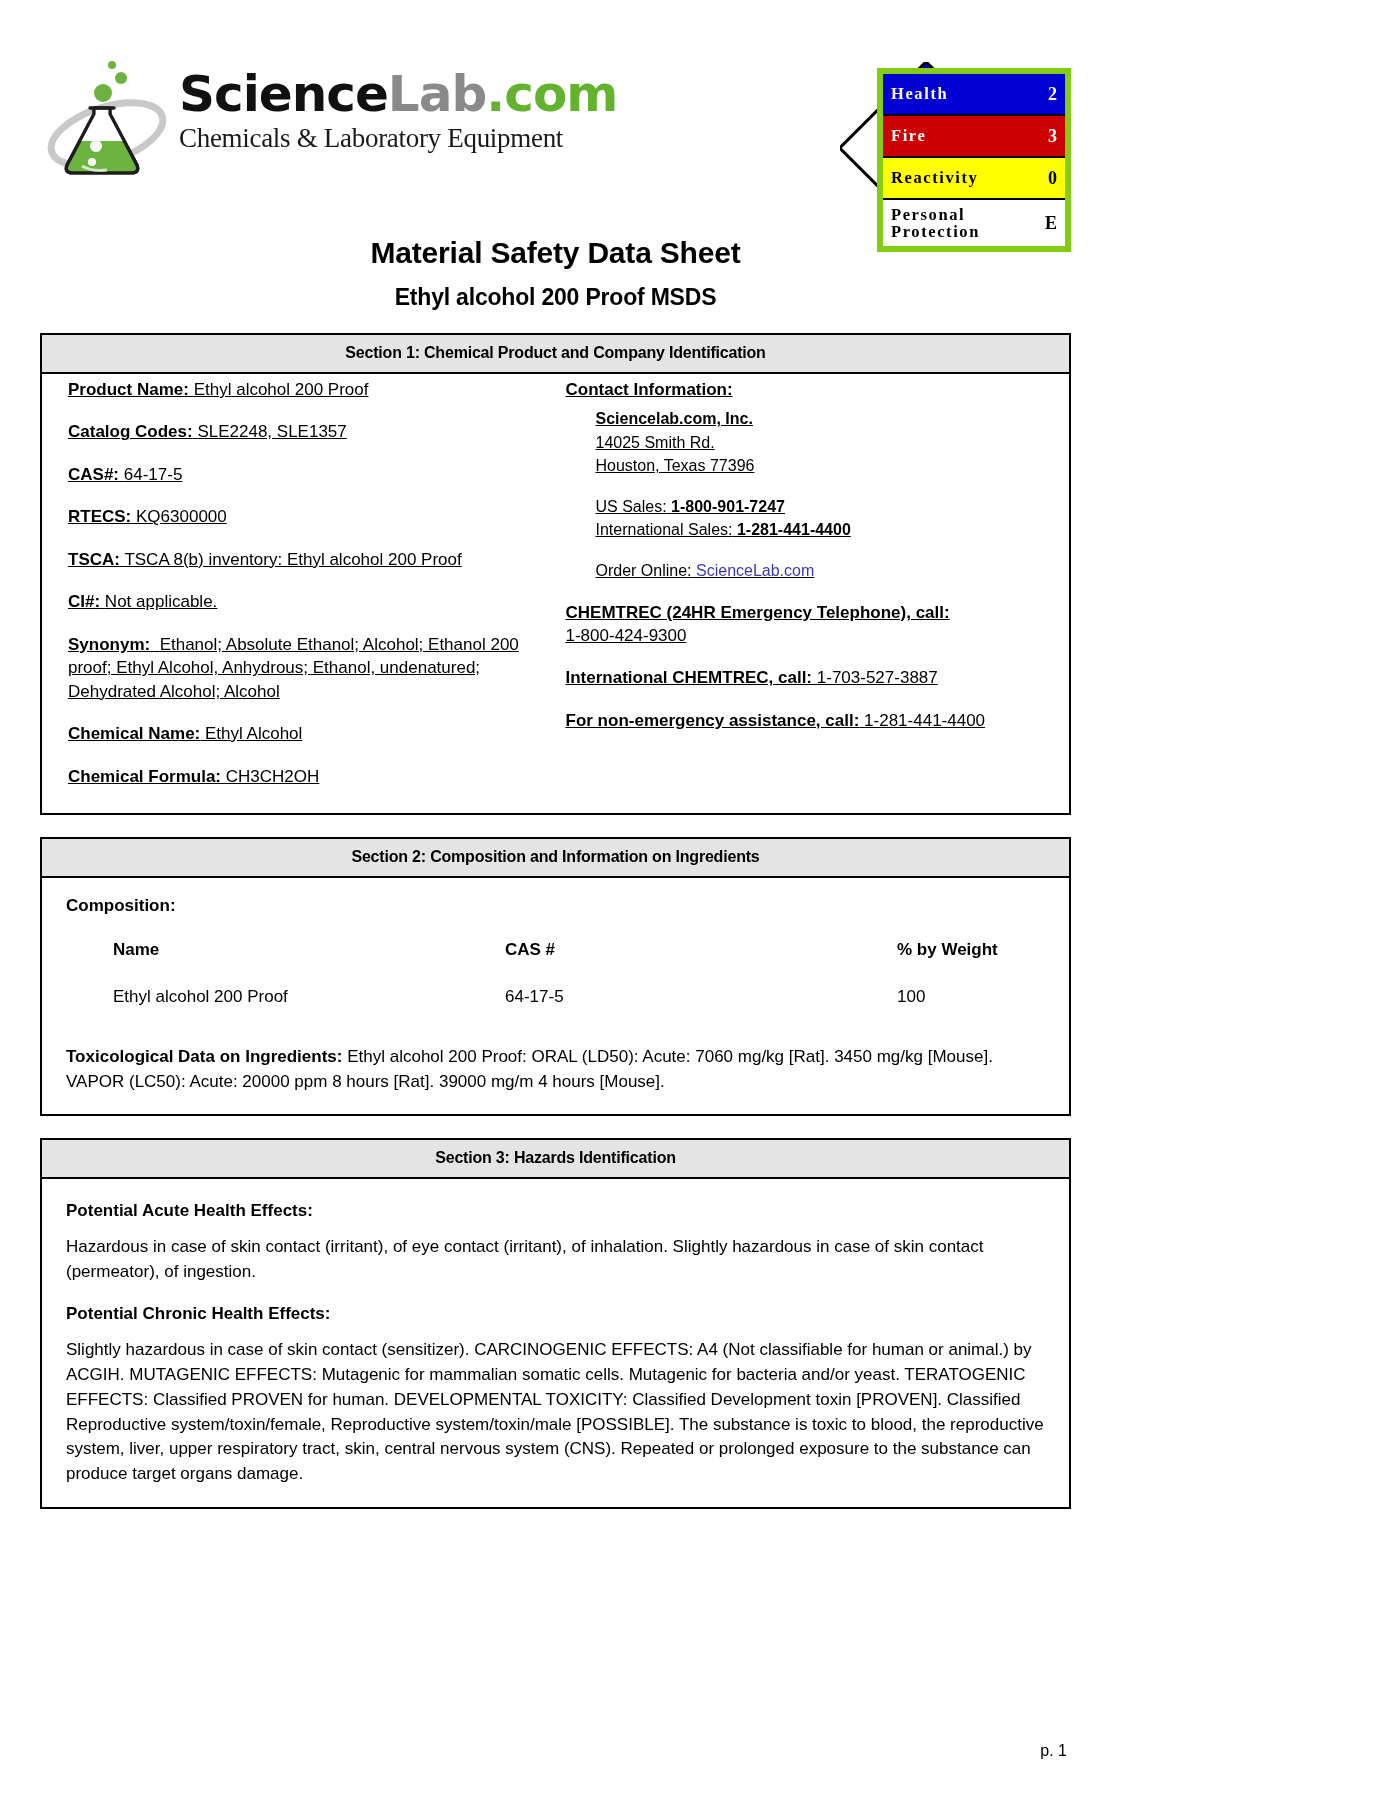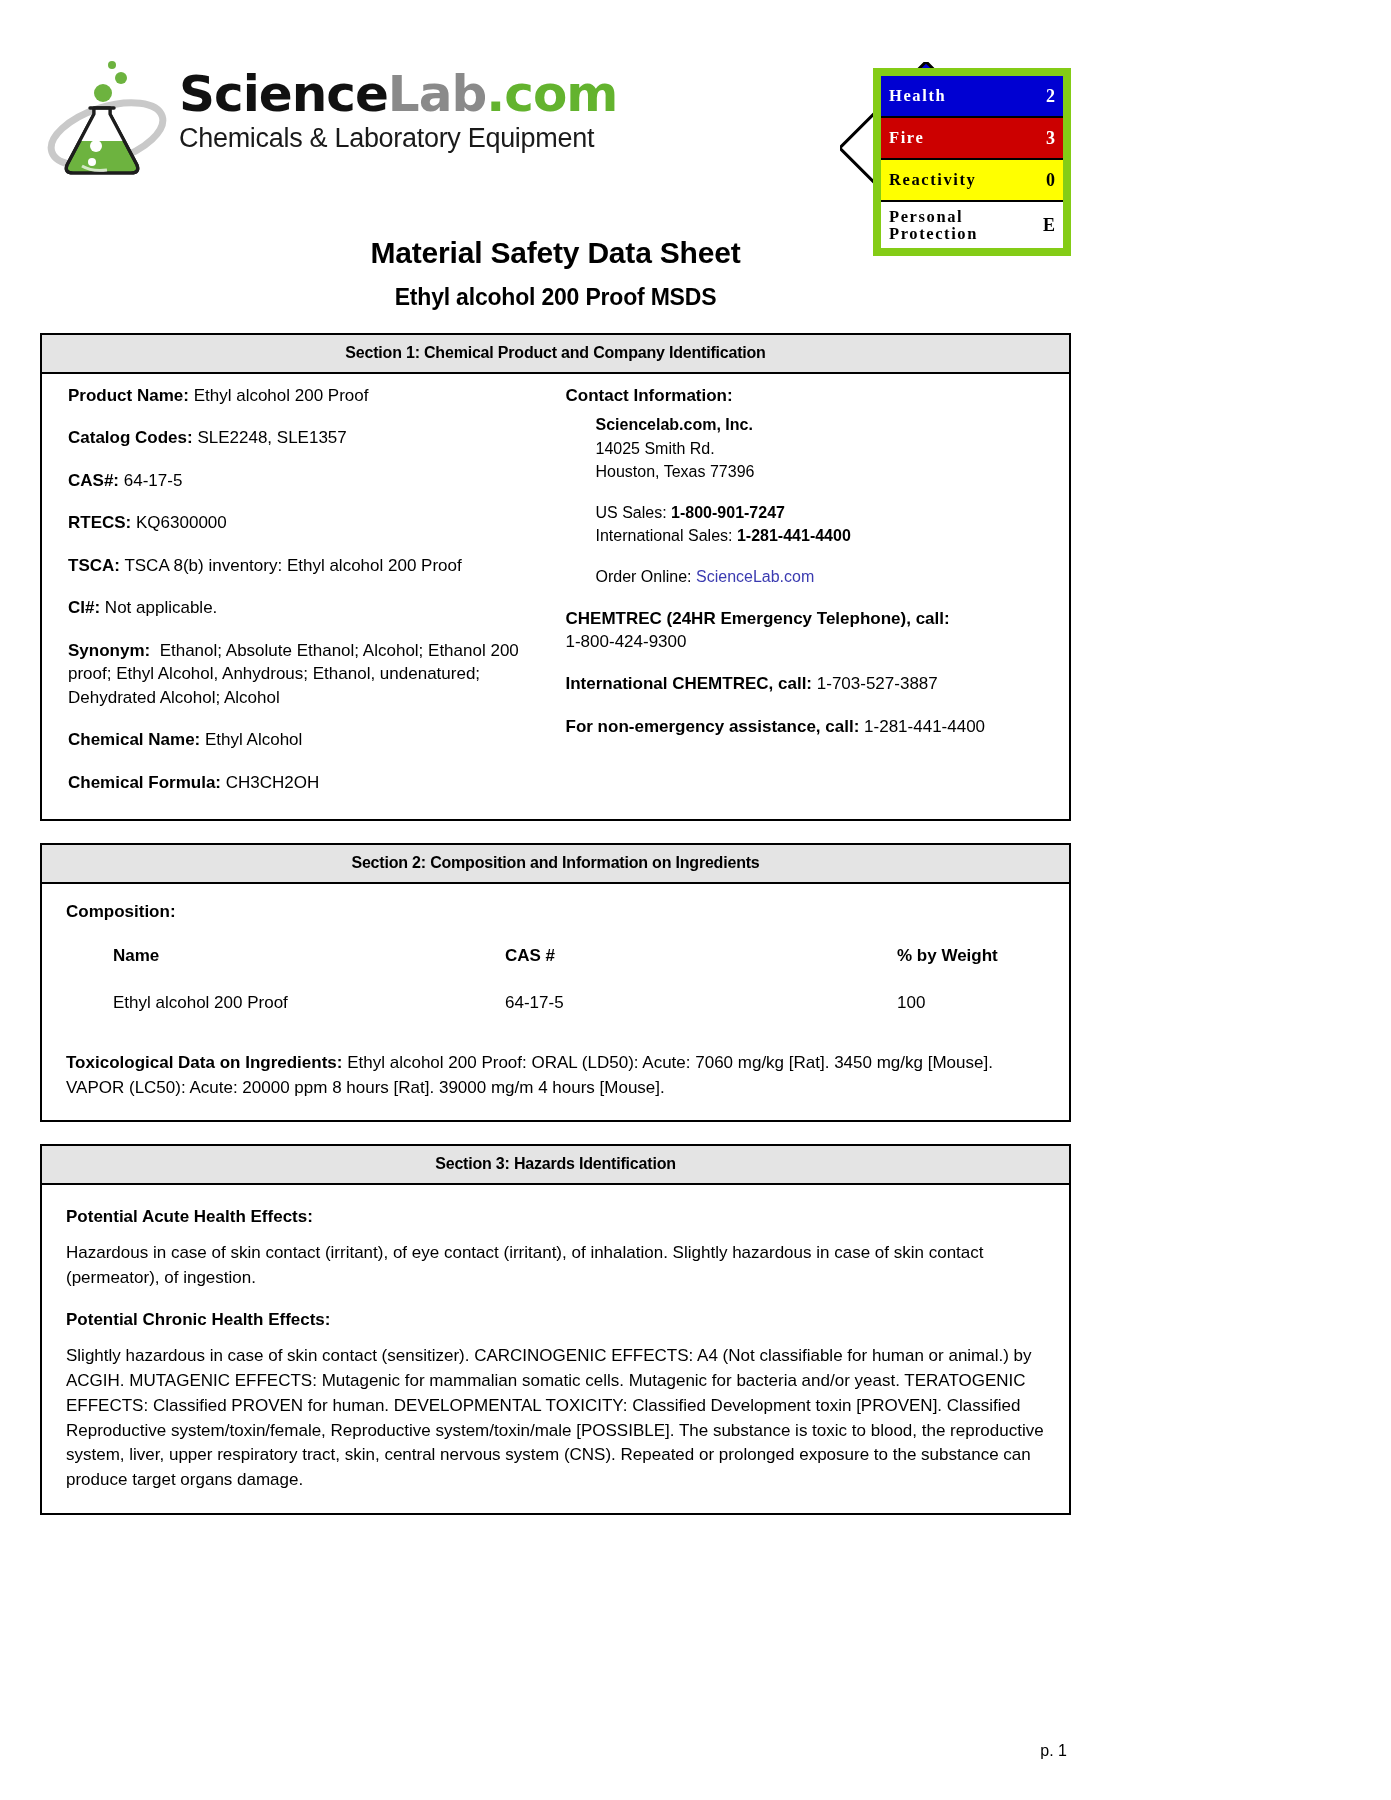--- a/index.html
+++ b/index.html
@@ -55,40 +55,40 @@
   }
   .logo-line1 .sci { color: #111111; }
   .logo-line1 .lab { color: #8a8a8a; }
   .logo-line1 .dotcom { color: #63b32e; }
   .logo-line2 {
     font-size: 27px;
     color: #1a1a1a;
     margin-top: 4px;
     letter-spacing: -0.3px;
     white-space: nowrap;
-    font-family: Liberation Sans, sans-serif;
+    font-family: Liberation Serif, serif;
   }
 
   
   .nfpa {
     position: absolute;
     left: 800px;
     top: 62px;
     width: 172px;
     height: 172px;
   }
   .nfpa svg { display:block; }
 
   
   .hmis {
     position: absolute;
     right: 0px;
     top: 68px;
     width: 182px;
-    border: 8px solid #84cc16;
+    border: 6px solid #84cc16;
     background: #f9a8d4;
   }
   .hmis-row {
     display: flex;
     align-items: center;
     justify-content: space-between;
     height: 42px;
     border-bottom: 2px solid #000;
     padding: 0 8px;
     box-sizing: border-box;
@@ -138,21 +138,22 @@
   }
   .section-body {
     padding: 16px 24px 20px 24px;
     font-size: 17px;
     line-height: 1.45;
   }
 
   
   .s1-cols {
     display: flex;
-    padding: 10px 0 6px 0;
+    padding: 4px 0 6px 0;
+    text-decoration: underline;
   }
   .s1-left { width: 50%; padding-left: 26px; box-sizing: border-box; }
   .s1-right { width: 50%; padding-left: 10px; box-sizing: border-box; }
   .field { margin-bottom: 19px; font-size: 17px; line-height: 1.38; }
   .field b { font-weight: bold; }
   .tight { margin-bottom: 6px; }
   .contact-block { padding-left: 30px; margin-bottom: 18px; line-height: 1.45; }
   .contact-name { font-weight: bold; }
   .link { color: #3a3ab0; }
 

